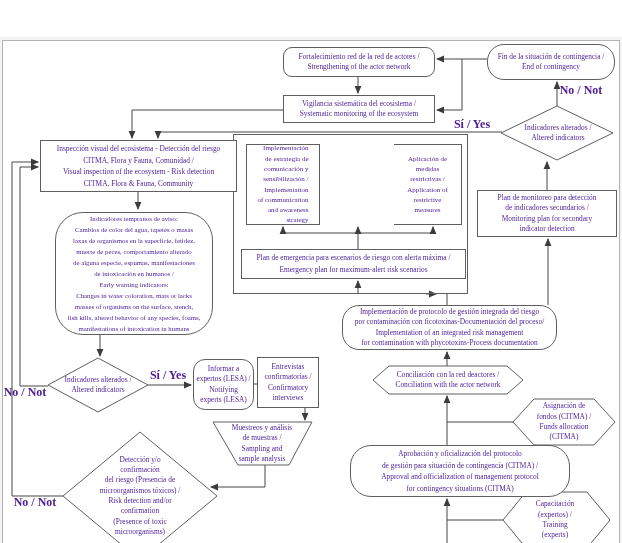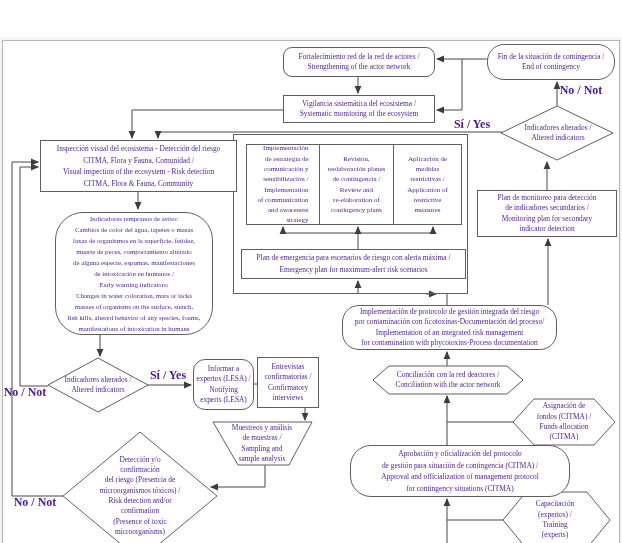--- a/index.html
+++ b/index.html
@@ -126,26 +126,20 @@
 
   <div class="node node-text fs70" style="left:246px;top:107px;width:74px;height:81px;text-align:right;">Implementación
 de estrategia de
 comunicación y
 sensibilización /
 Implementation
 of communication
 and awareness
 strategy</div>
 
-  <div class="node node-text fs70" style="left:320px;top:107px;width:74px;height:81px;border-left:none;">Revisión,
-reelaboración planes
-de contingencia /
-Review and
-re-elaboration of
-contingency plans</div>
 
   <div class="node node-text lh12" style="left:241px;top:212px;width:225px;height:30px;">Plan de emergencia para escenarios de riesgo con alerta máxima /
 Emergency plan for maximum-alert risk scenarios</div>
 
   <div class="node node-text fs70" style="left:394px;top:107px;width:68px;height:81px;border-left:none;">Aplicación de
 medidas
 restrictivas /
 Application of
 restrictive
 measures</div>

